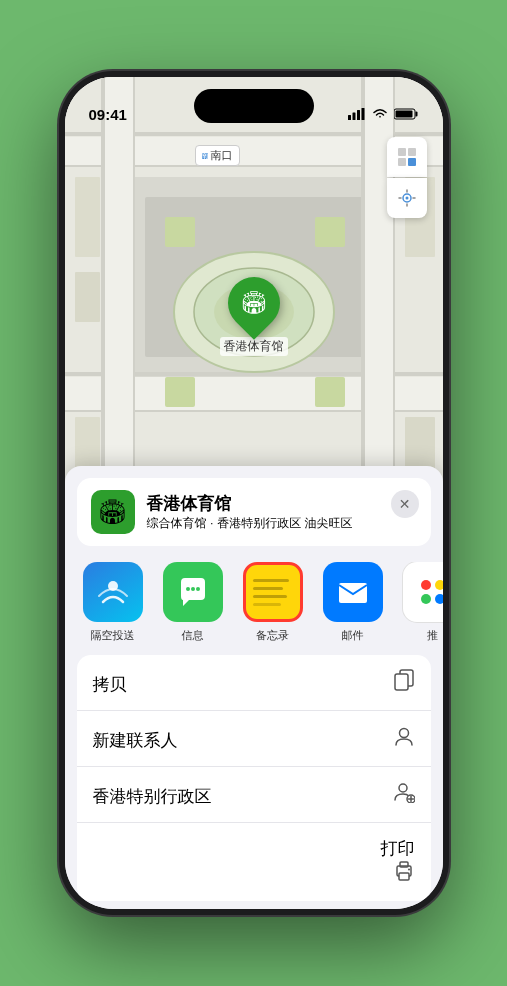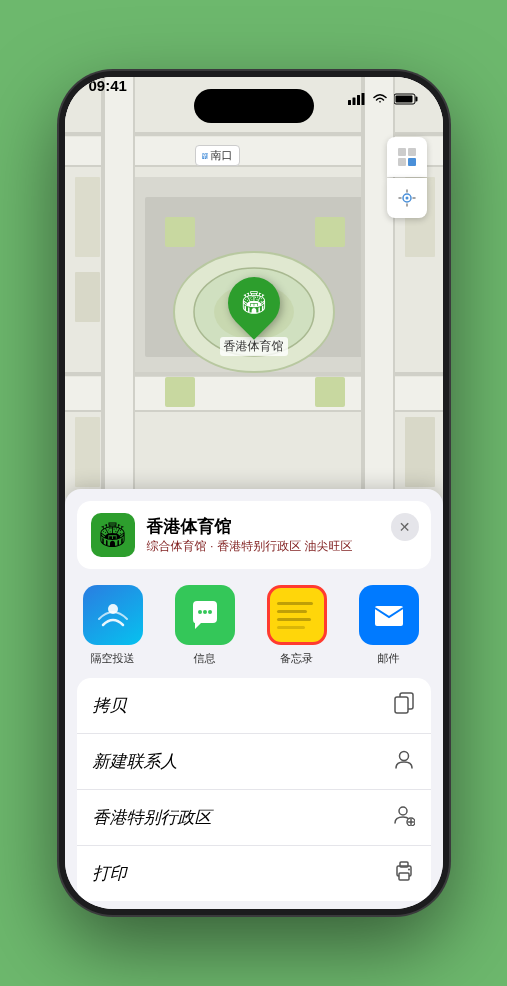--- a/index.html
+++ b/index.html
@@ -49,20 +49,21 @@
     }
 
     
     .status-bar {
       position: absolute;
       top: 0;
       left: 0;
       right: 0;
       height: 54px;
       display: flex;
+      align-items: flex-end;
       padding-bottom: 8px;
       padding-left: 24px;
       padding-right: 24px;
       z-index: 50;
     }
 
     .status-time {
       font-size: 15px;
       font-weight: 600;
       color: #000;
@@ -233,21 +234,21 @@
     }
 
     .location-name {
       font-size: 17px;
       font-weight: 600;
       color: #000;
     }
 
     .location-desc {
       font-size: 12px;
-      color: #7f1d1d;
+      color: #000000;
       margin-top: 0;
     }
 
     .close-btn {
       position: absolute;
       top: 12px;
       right: 12px;
       width: 28px;
       height: 28px;
       background: #e5e5ea;
@@ -261,21 +262,21 @@
     }
 
     
     .share-apps {
       padding: 8px 0 12px 0;
       overflow: hidden;
     }
 
     .share-apps-scroll {
       display: flex;
-      gap: 20px;
+      gap: 8px;
       padding: 0 12px;
       overflow-x: auto;
     }
 
     .share-apps-scroll::-webkit-scrollbar { display: none; }
 
     .share-app-item {
       display: flex;
       flex-direction: column;
       align-items: center;
@@ -322,30 +323,30 @@
     
     .action-list {
       background: white;
       margin: 0 12px 8px 12px;
       border-radius: 14px;
       overflow: hidden;
     }
 
     .action-item {
       display: flex;
-      align-items: center;
+      align-items: flex-end;
       justify-content: space-between;
       padding: 14px 16px;
       cursor: pointer;
       border-bottom: 0.5px solid #e5e5ea;
-      font-style: italic;
     }
 
     .action-item:last-child {
       border-bottom: none;
+      flex-direction: column;
     }
 
     .action-label {
       font-size: 17px;
       color: #000;
     }
 
     .action-icon {
       font-size: 20px;
       color: #333;

